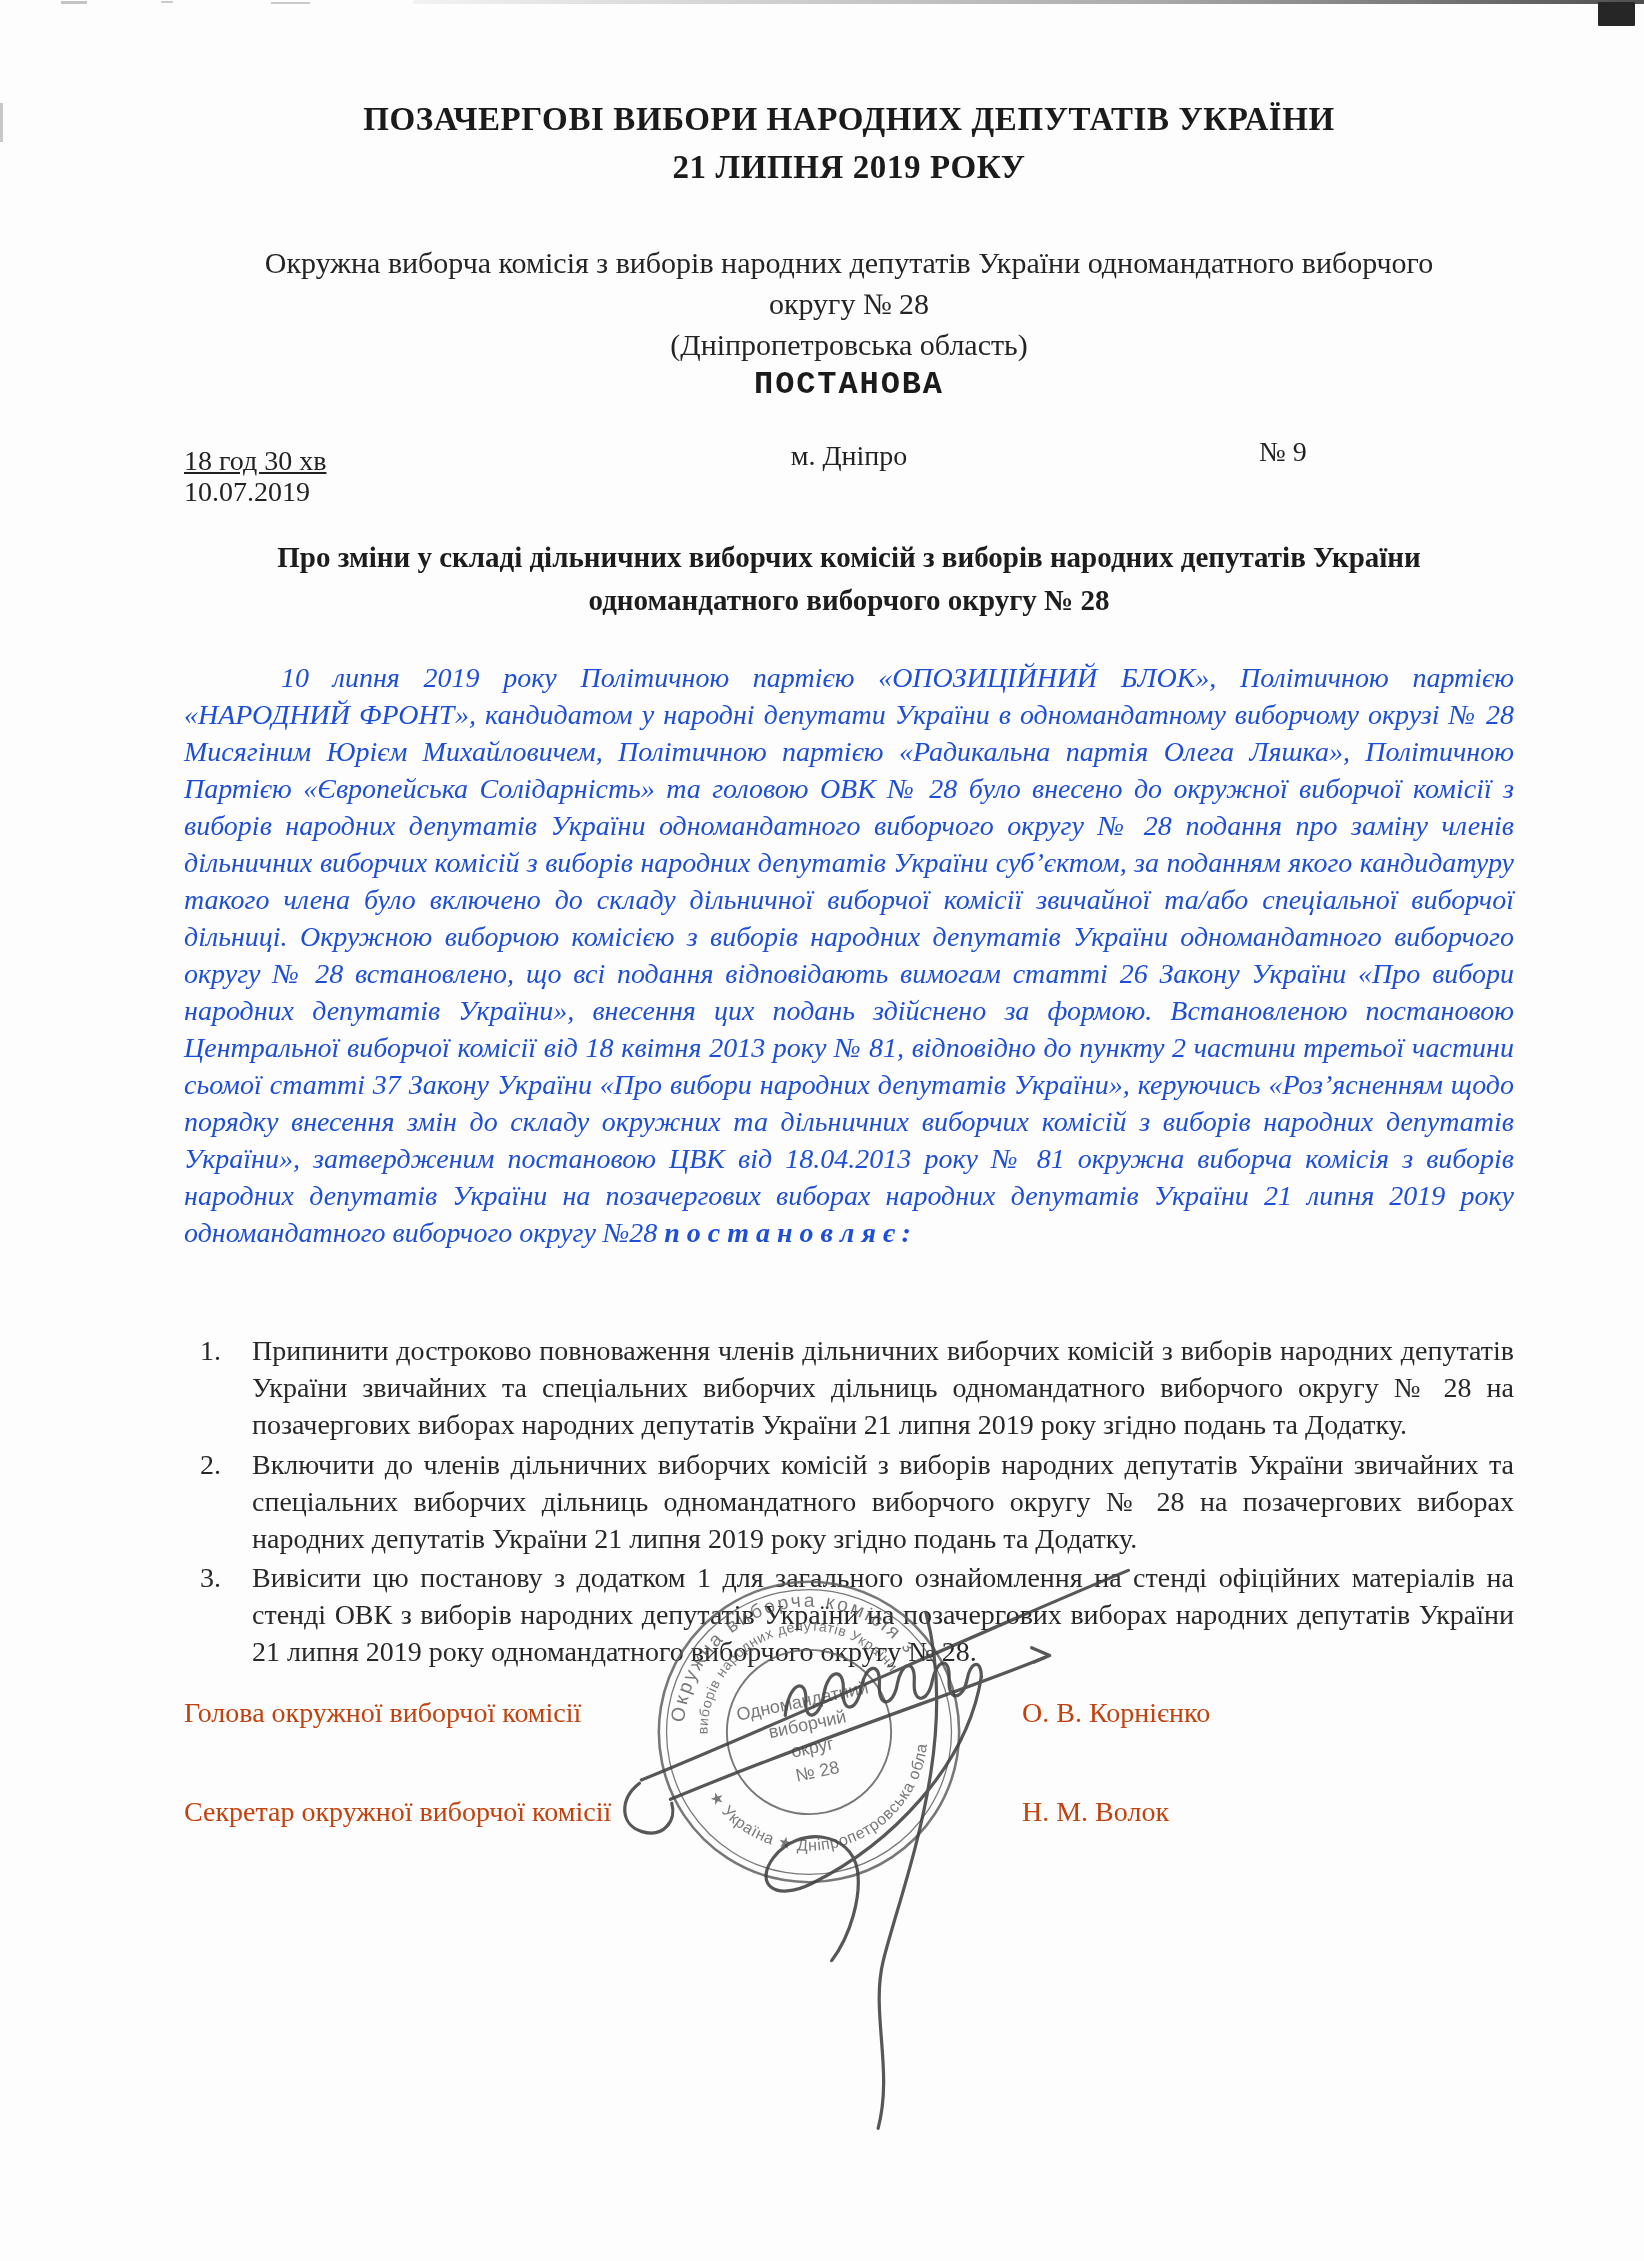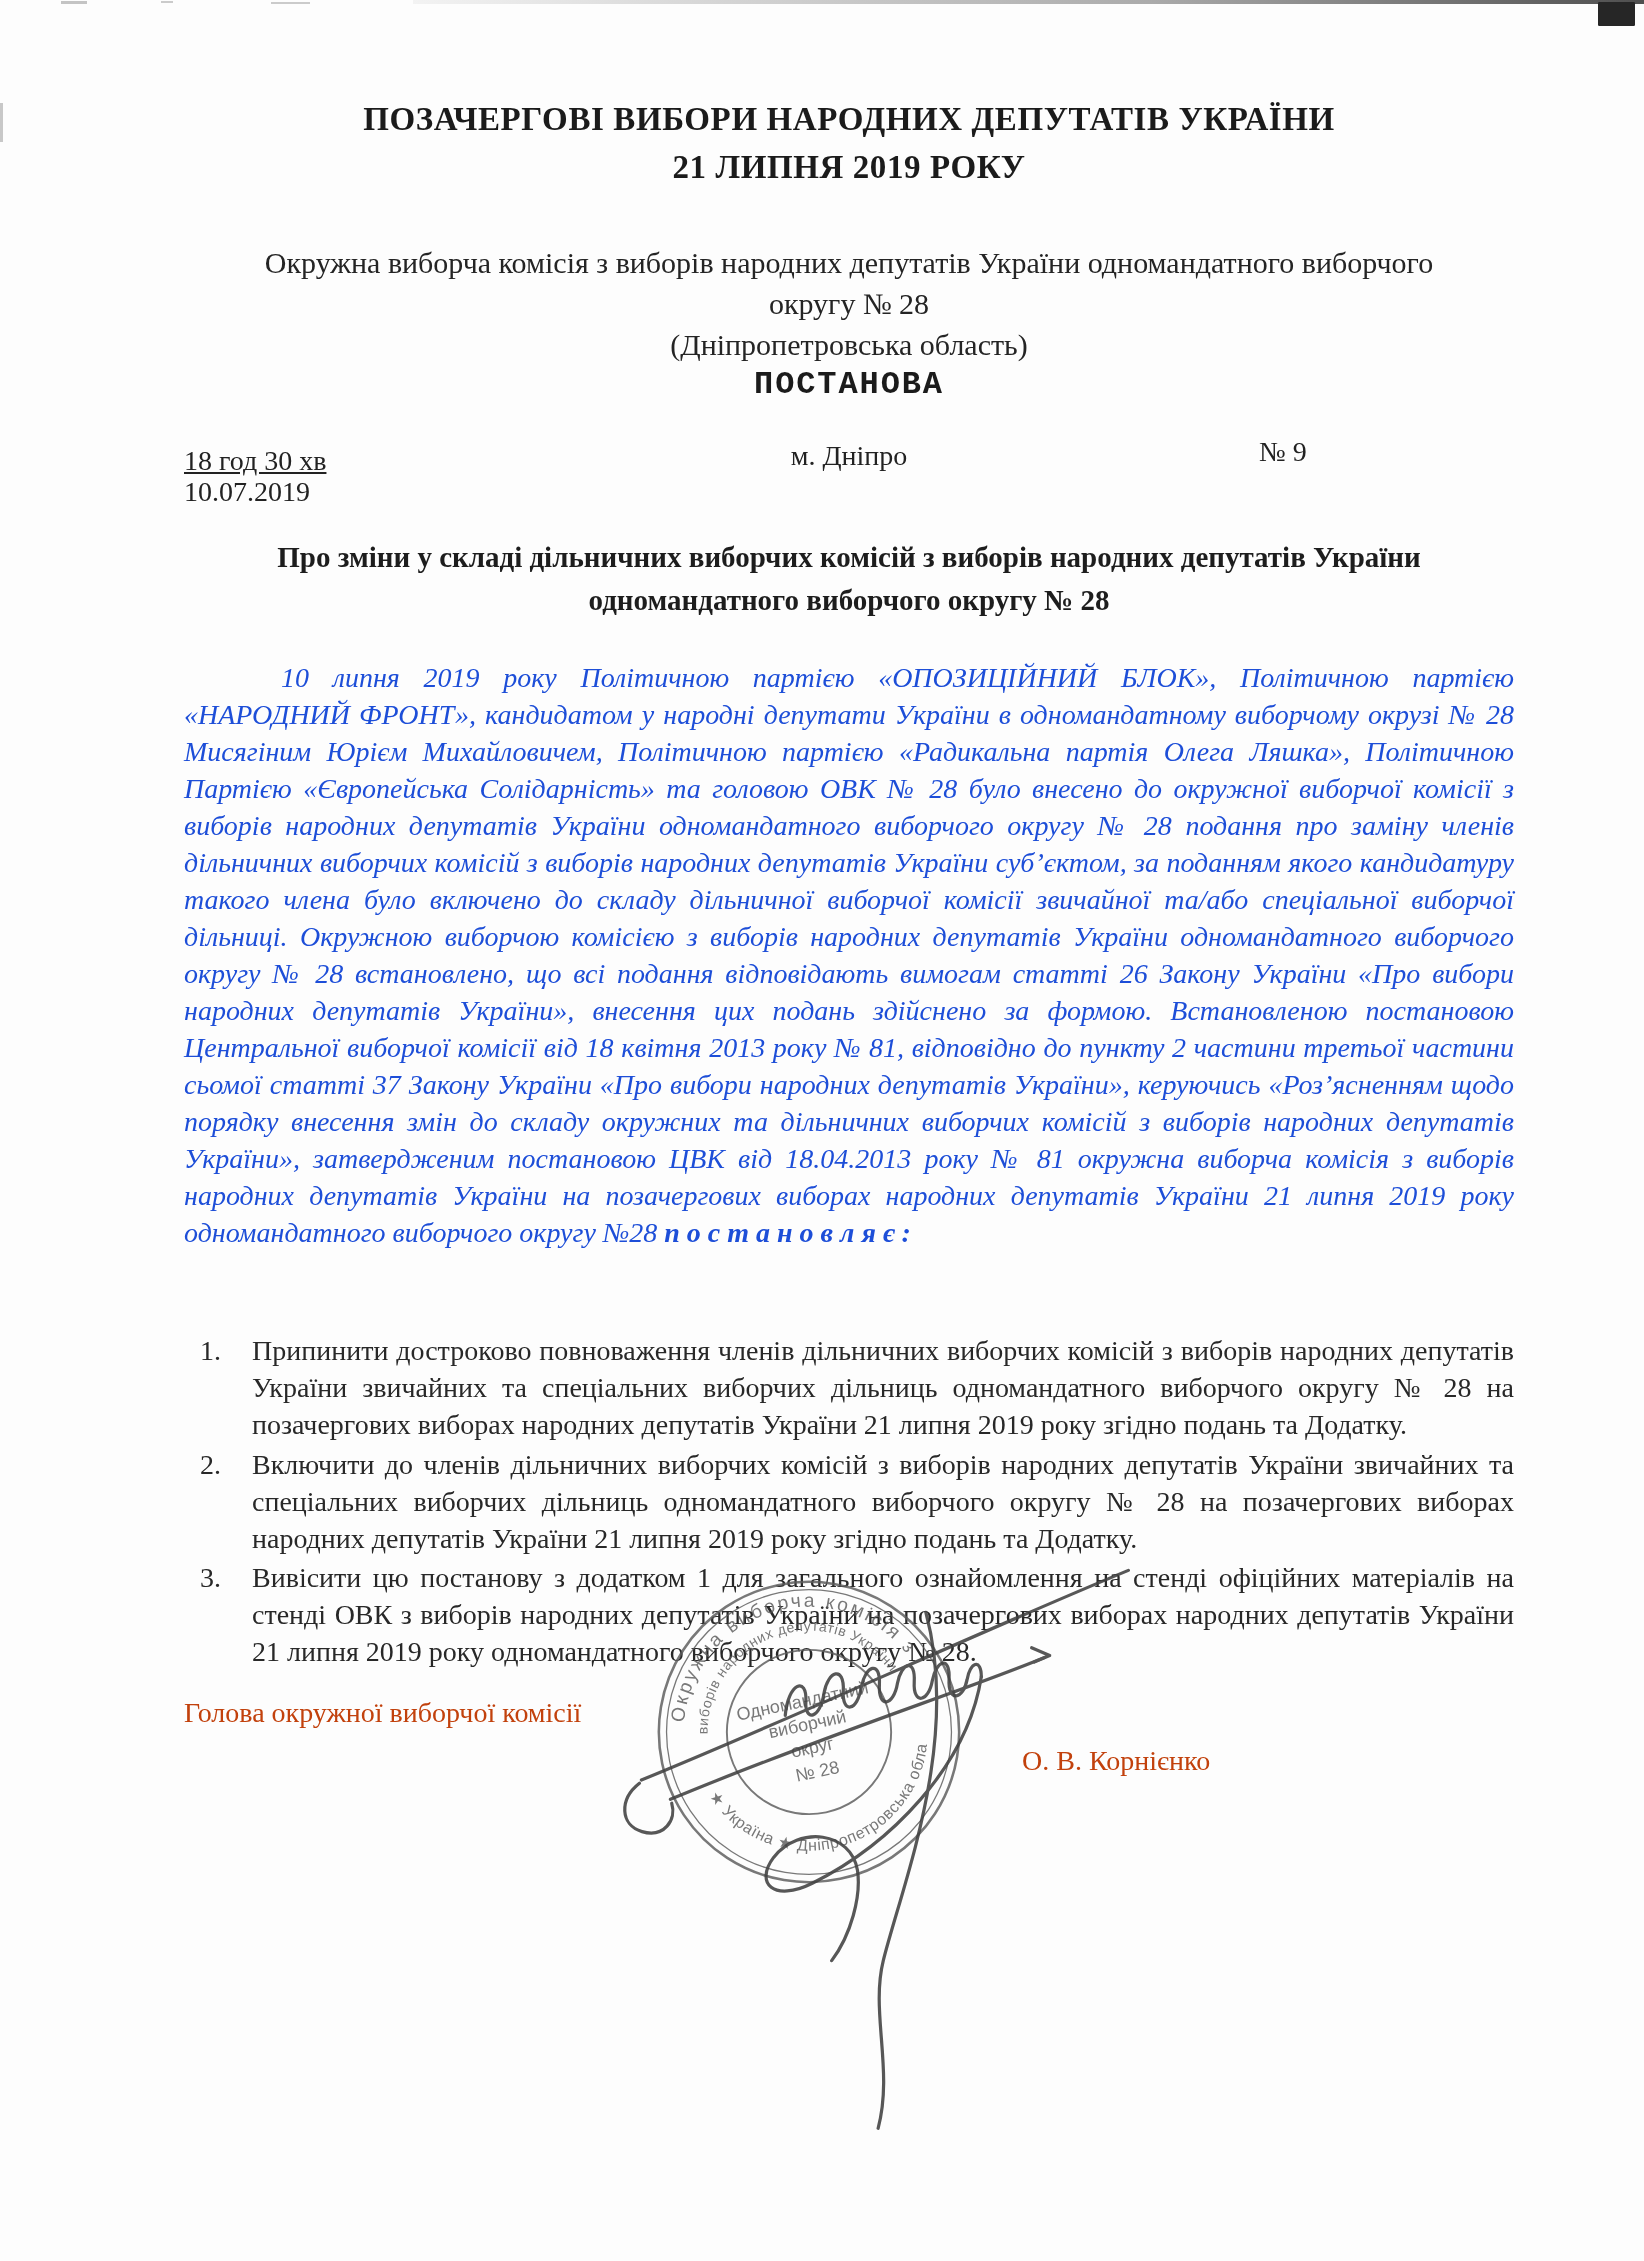--- a/index.html
+++ b/index.html
@@ -30,21 +30,21 @@
   .bodypar{top:659px;font-size:28px;line-height:37px;text-align:justify;text-indent:97px;color:#1d4ed8;font-style:italic;}
   .resolve-word{font-weight:bold;white-space:nowrap;}
 
   .resolutions{top:1332px;font-size:28px;line-height:37px;color:#282828;}
   .res-item{position:relative;margin-left:68px;text-align:justify;margin-bottom:2.6px;}
   .res-num{position:absolute;left:-52px;top:0;}
 
   .sigrow{font-size:28px;color:#c2410c;}
   .sig1{top:1697px;}
   .sig2{top:1796px;}
-  .sig-name{position:absolute;left:838px;top:0;margin-top:48px;}
+  .sig-name{position:absolute;left:838px;top:0;}
 
   .stamp{left:655px;top:1578px;width:308px;height:308px;opacity:.82;}
   .signature{left:580px;top:1522px;width:613px;height:645px;opacity:.88;}
 
   
   .streak{left:413px;top:0;width:1232px;height:3.9px;
     background:linear-gradient(90deg,rgba(80,80,80,.06),rgba(70,70,70,.45) 60%,rgba(35,35,35,.8));}
   .blob{left:1598px;top:1.9px;width:37px;height:24.5px;background:#262626;border-radius:1.3px;}
   .speck1{left:61px;top:1.3px;width:26px;height:3.2px;background:rgba(90,90,90,.35);}
   .speck2{left:271px;top:1.9px;width:39px;height:2.6px;background:rgba(90,90,90,.30);}
@@ -145,15 +145,19 @@
       <path d="M700,195 l28,12 l-24,10"></path>
       <path d="M536,140 C590,340 500,560 470,680 C450,760 486,850 462,940"></path>
       <path d="M92,405 C60,430 62,470 96,480 C130,490 150,462 142,436"></path>
     </g>
   </svg>
 
   <div class="abs cx sigrow sig1">
     <span>Голова окружної виборчої комісії</span>
     <span class="sig-name">О. В. Корнієнко</span>
   </div>
+  <div class="abs cx sigrow sig2">
+    <span>Секретар окружної виборчої комісії</span>
+    <span class="sig-name">Н. М. Волок</span>
+  </div>
 
 </div>
 
 
 </body></html>

